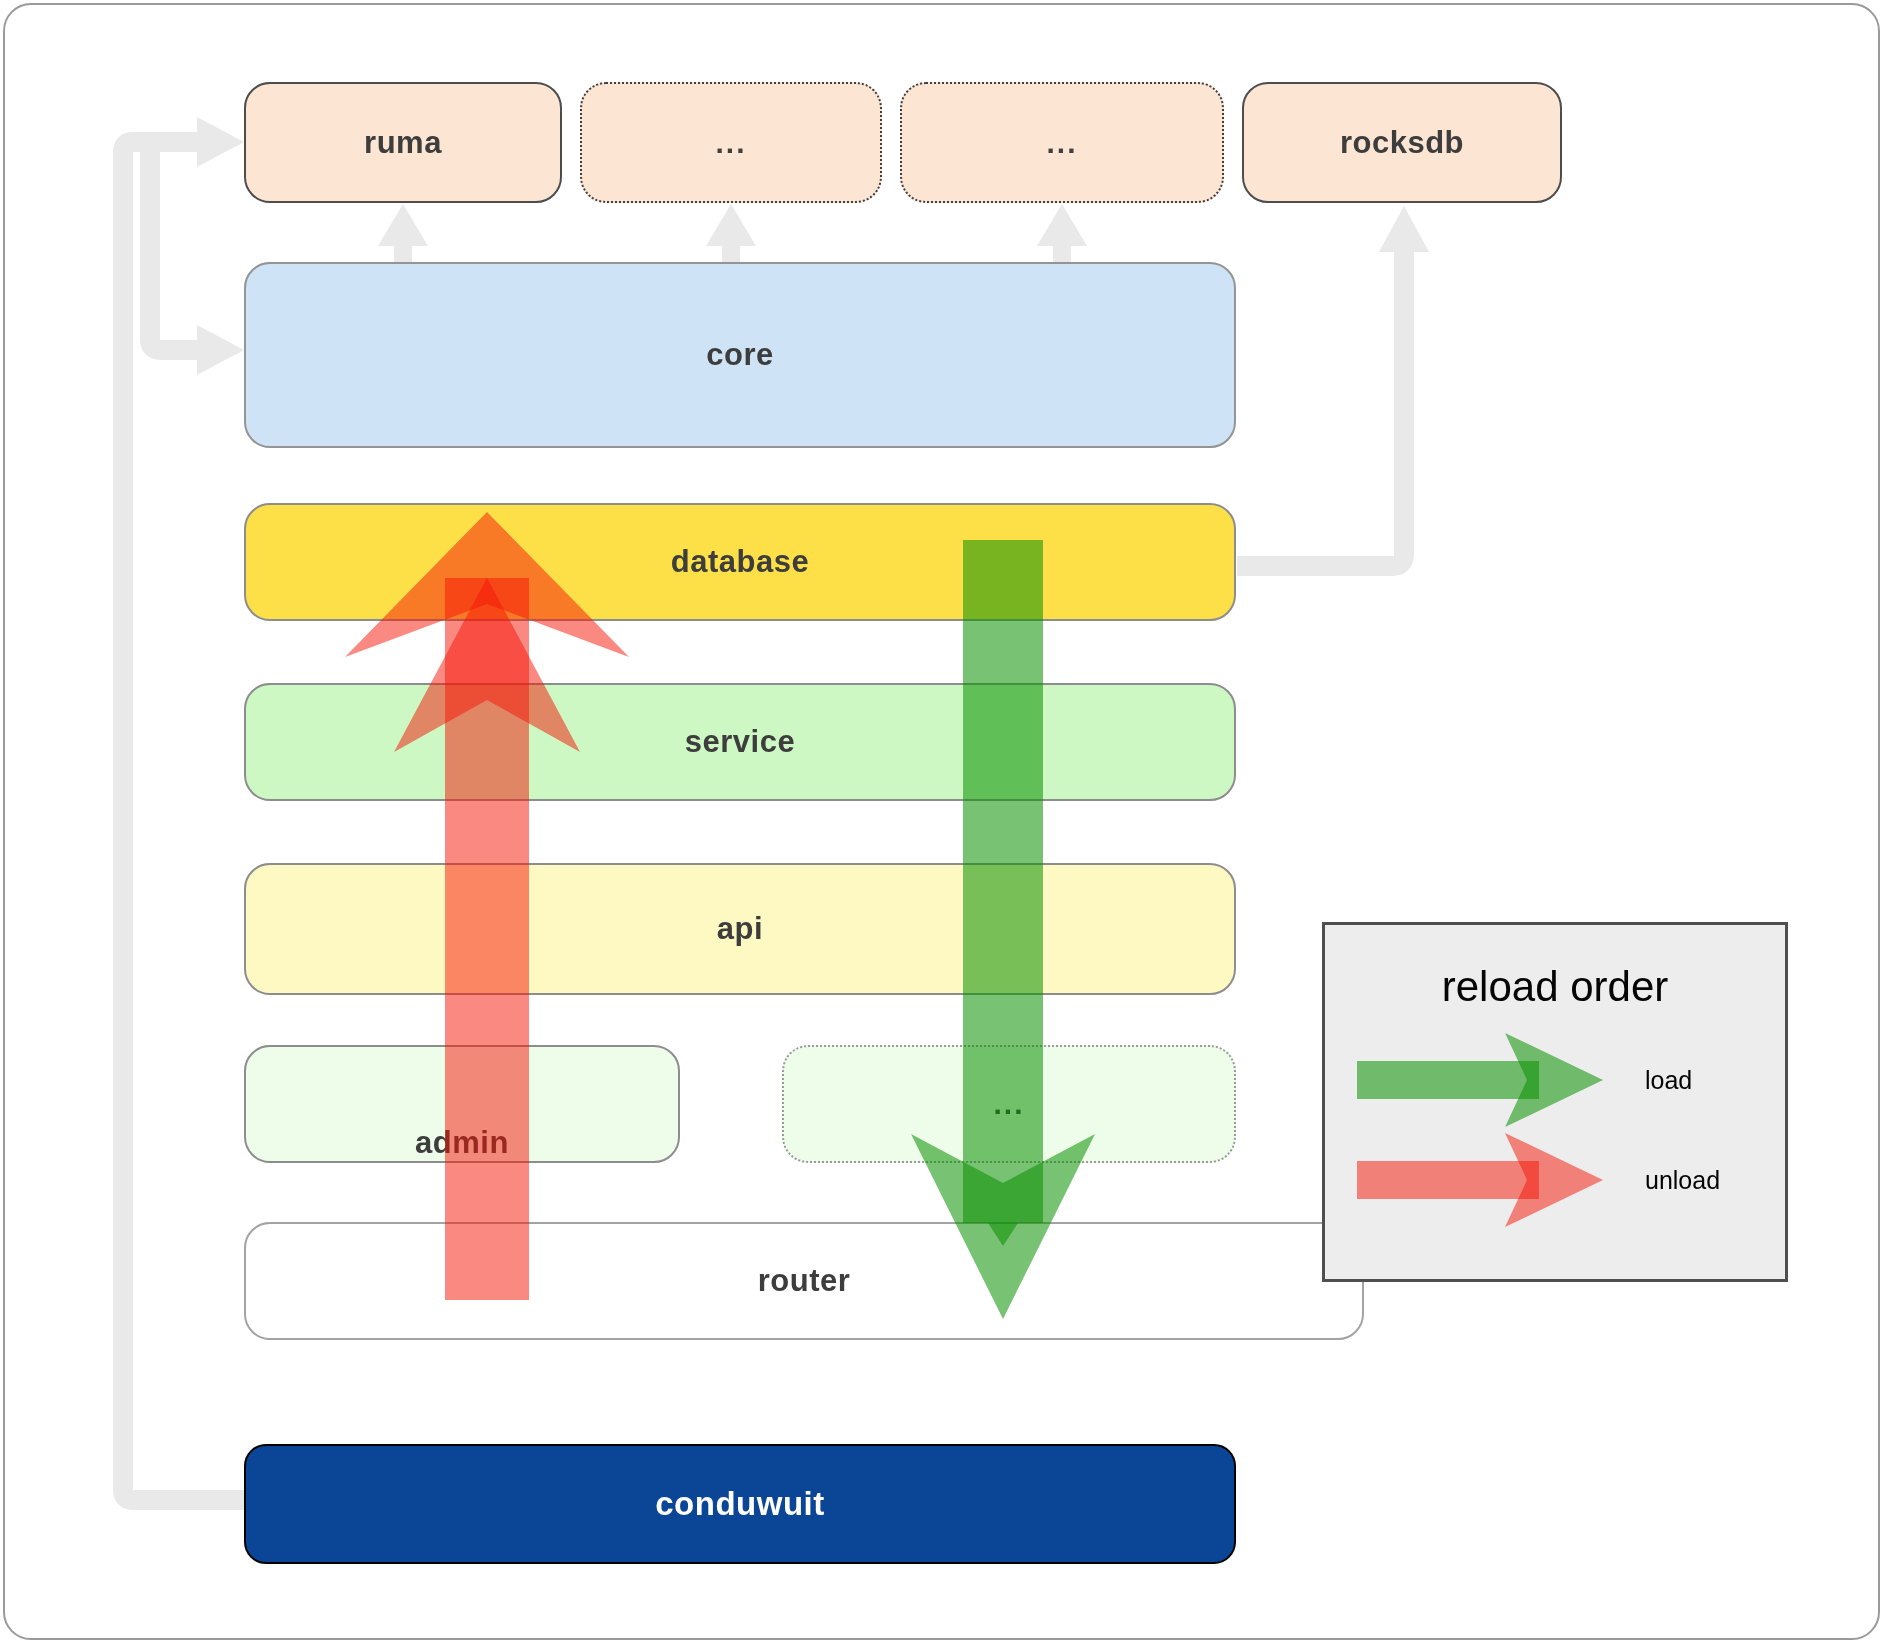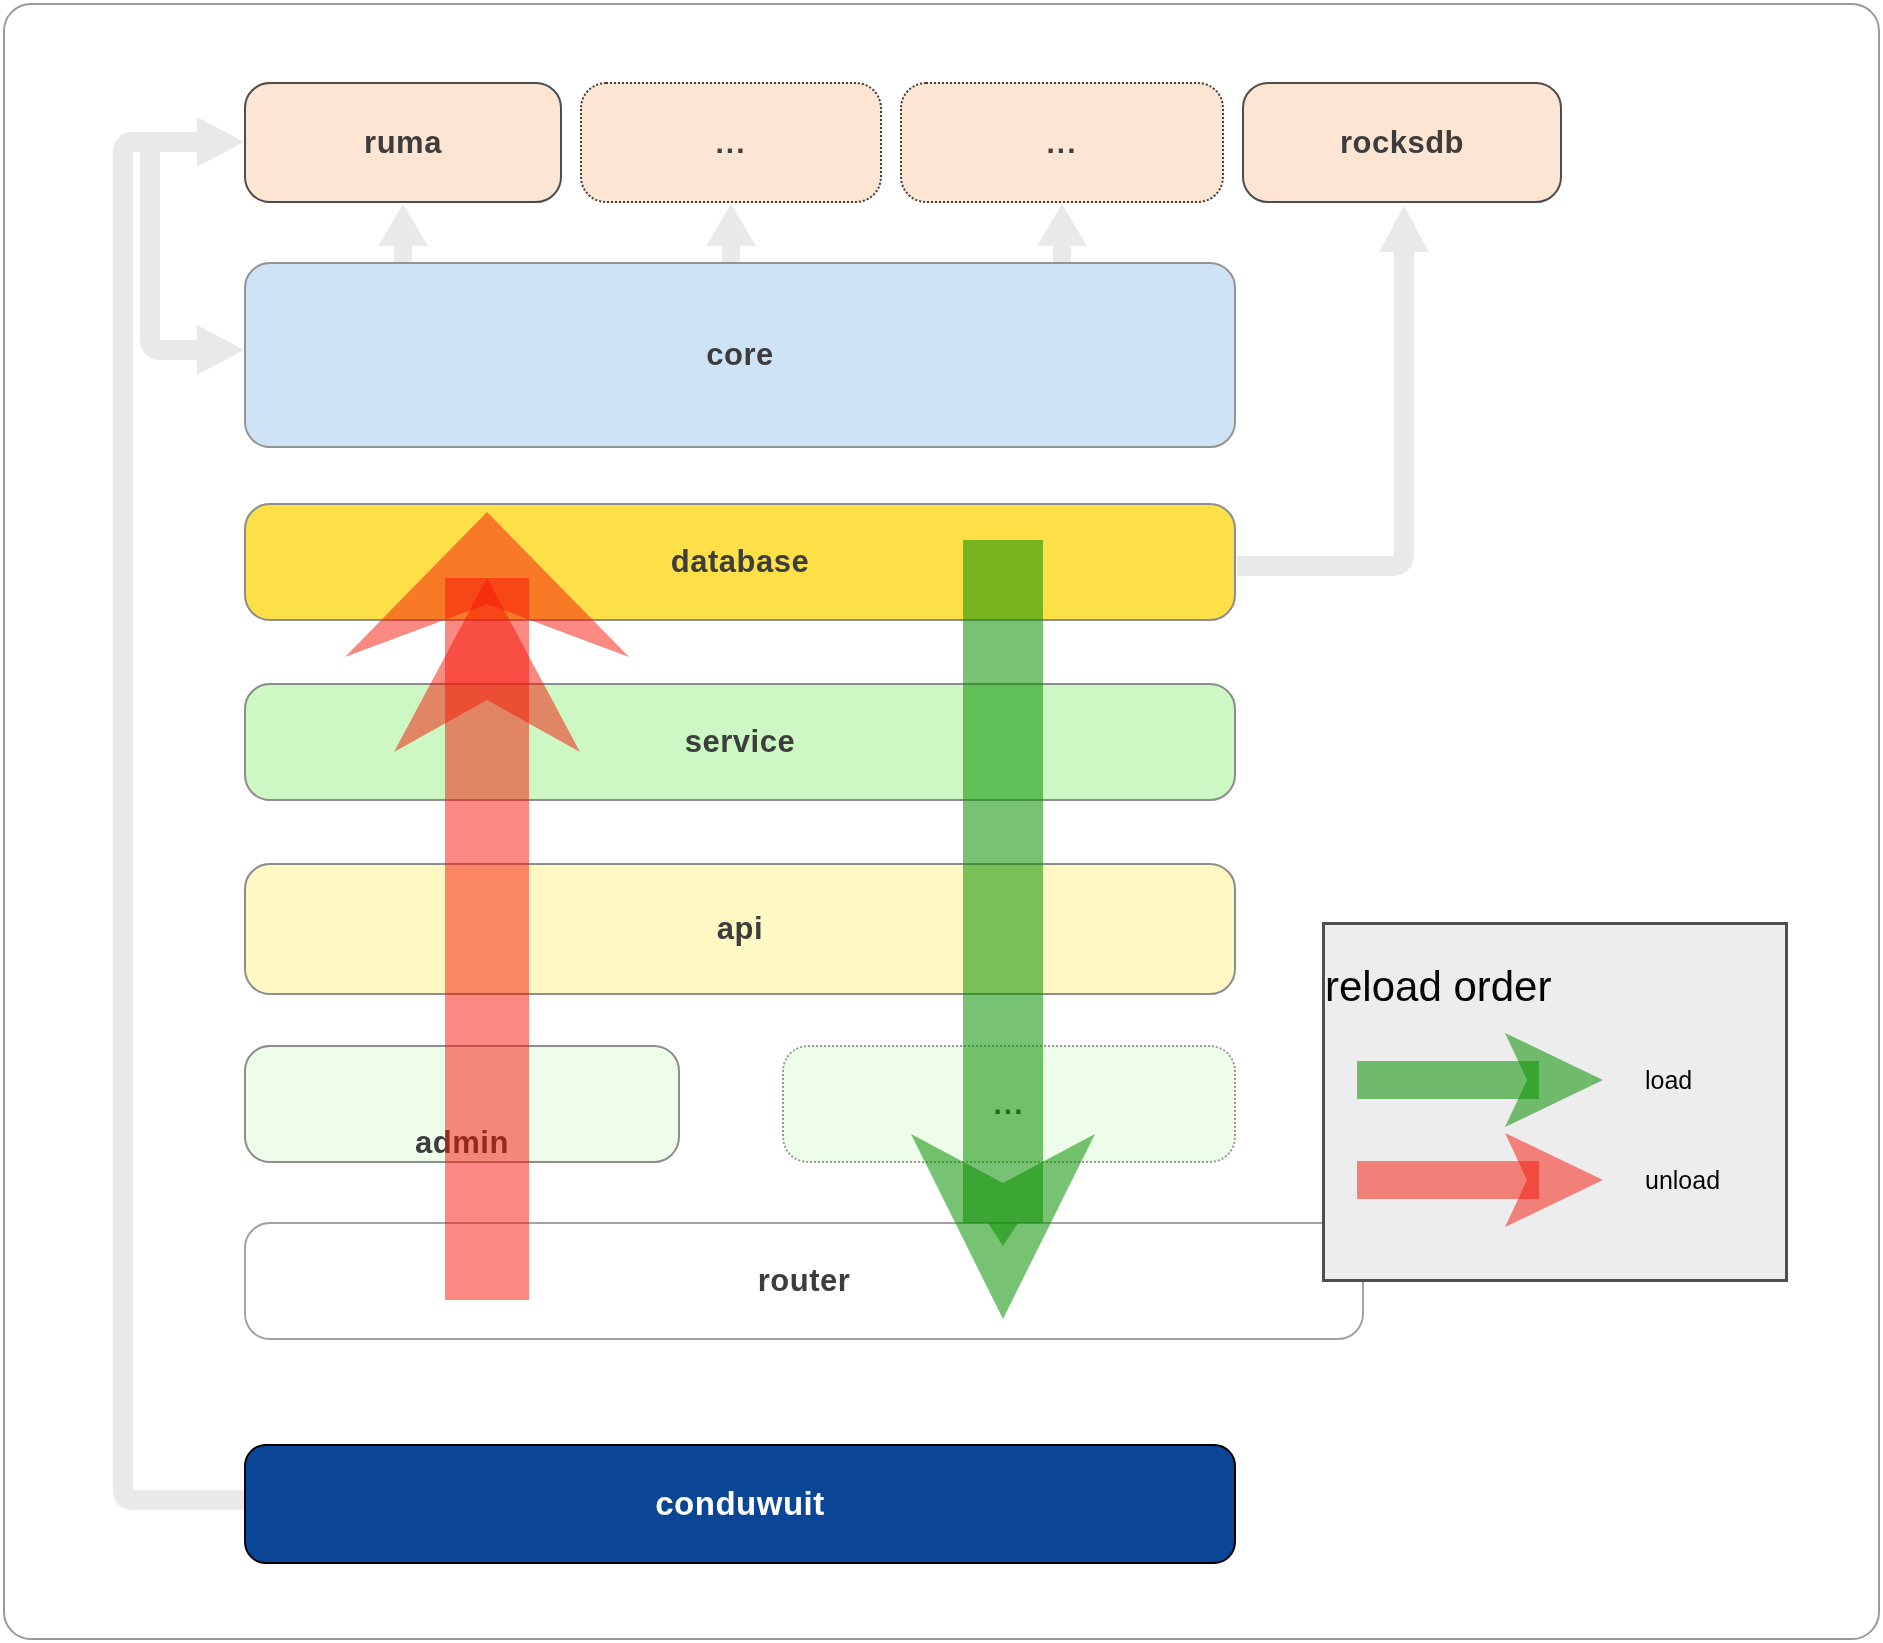--- a/index.html
+++ b/index.html
@@ -30,21 +30,21 @@
   .b-router  {left:244px;top:1222px;width:1120px;height:118px;background:#ffffff;border:2px solid #a3a3a3;}
   .b-conduwuit{left:244px;top:1444px;width:992px;height:120px;background:#0b4696;border:2.5px solid #000000;
                color:#ffffff;font-size:33px;border-radius:22px;}
 
   
   .layer{position:absolute;left:0;top:0;width:1883px;height:1643px;pointer-events:none;}
 
   
   .legend{position:absolute;left:1322px;top:922px;width:466px;height:360px;
           background:#ededed;border:3px solid #4f4f4f;box-sizing:border-box;}
-  .legend-title{position:absolute;left:0;top:38px;width:100%;text-align:left;
+  .legend-title{position:absolute;left:0;top:38px;width:100%;text-align:center;
                 font-size:42px;color:#050505;}
   .legend-row{position:absolute;left:0;width:100%;height:110px;}
   .legend-row.r1{top:100px;}
   .legend-row.r2{top:200px;}
   .legend-icon{position:absolute;left:30px;top:0;width:260px;height:110px;}
   .legend-label{position:absolute;left:320px;top:0;height:110px;display:flex;align-items:center;
                 font-size:25px;color:#050505;}
 </style>
 </head>
 <body>

